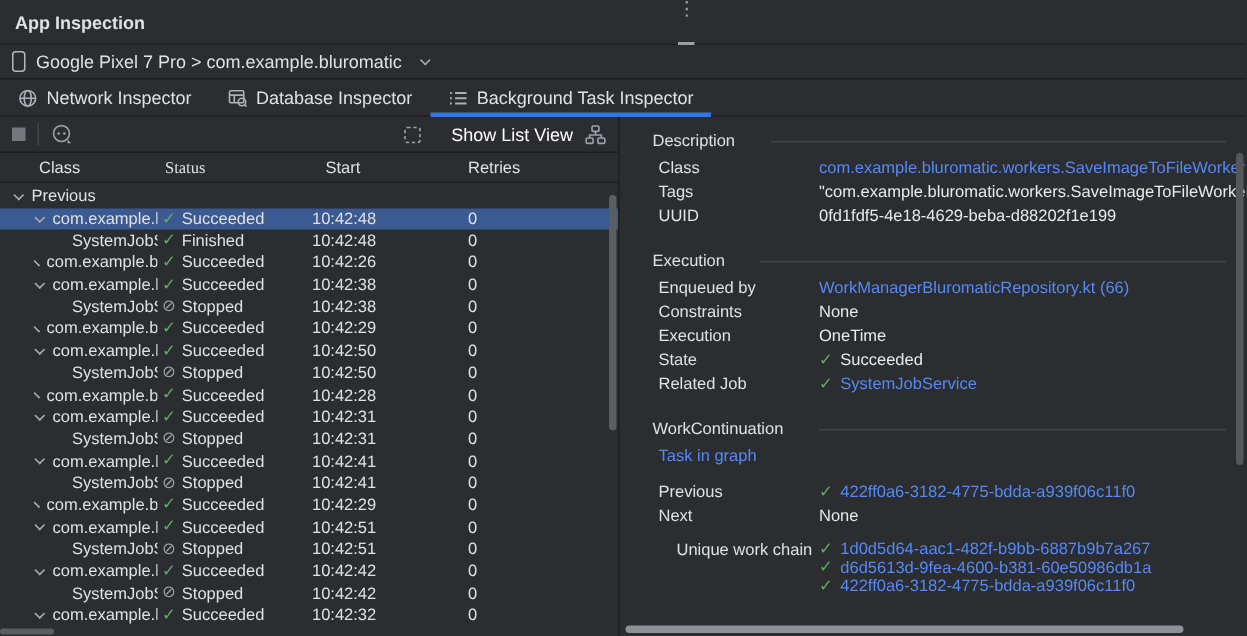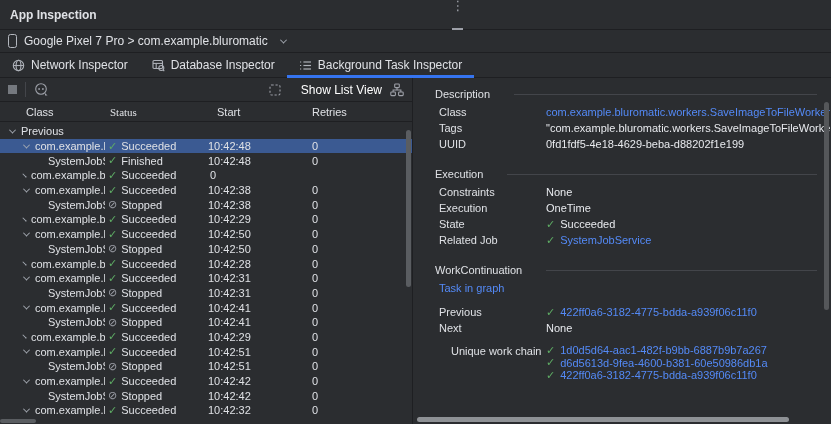--- a/index.html
+++ b/index.html
@@ -214,20 +214,21 @@
         </div>
         <div class="trow">
           <div class="cell ccell" style="padding-left: 24px;">
             <span class="chev right"></span>
             <span class="cname">com.example.blu</span>
           </div>
           <div class="cell scell">
             <span class="st-check">✓</span>
             <span>Succeeded</span>
           </div>
+          <div class="cell tcell">10:42:26</div>
           <div class="cell rcell">0</div>
         </div>
         <div class="trow">
           <div class="cell ccell" style="padding-left: 24px;">
             <span class="chev down"></span>
             <span class="cname">com.example.blu</span>
           </div>
           <div class="cell scell">
             <span class="st-check">✓</span>
             <span>Succeeded</span>
@@ -446,20 +447,28 @@
               </div>
             </div>
           </div>
         </div>
         <div class="section">
           <div class="sec-title">
             <span>Execution</span>
             <span class="sline"></span>
           </div>
           <div class="drow">
+            <div class="dlabel">Enqueued by</div>
+            <div class="dvals">
+              <div class="dval-line">
+                <span class="dlink">WorkManagerBluromaticRepository.kt (66)</span>
+              </div>
+            </div>
+          </div>
+          <div class="drow">
             <div class="dlabel">Constraints</div>
             <div class="dvals">
               <div class="dval-line">
                 <span class="dval">None</span>
               </div>
             </div>
           </div>
           <div class="drow">
             <div class="dlabel">Execution</div>
             <div class="dvals">

